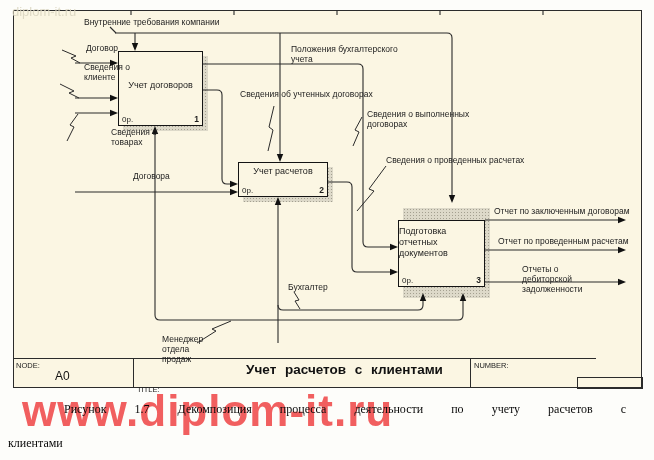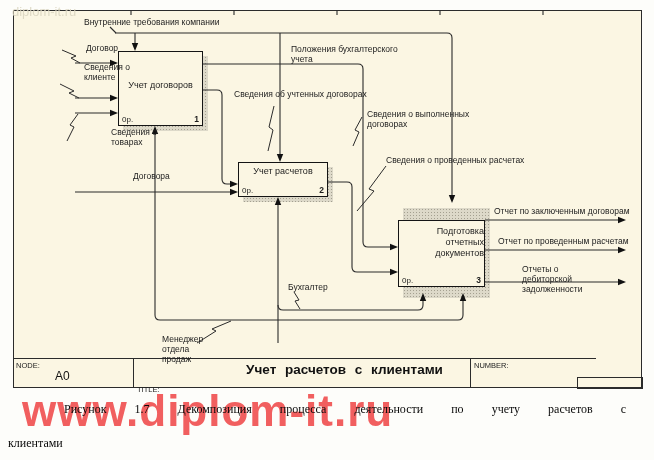--- a/index.html
+++ b/index.html
@@ -9,21 +9,21 @@
   #frame{position:absolute;left:13px;top:10px;width:629px;height:378px;
          background:#fbf6e3;border:1.5px solid #2b2b2b;box-sizing:border-box;z-index:1;}
   
   .shadow{position:absolute;z-index:2;background-color:#ddd9c9;
           background-image:radial-gradient(#a4a090 0.8px, rgba(0,0,0,0) 0.9px);
           background-size:3px 3px;}
   #svgLayer{position:absolute;left:0;top:0;z-index:3;}
   
   .abox{position:absolute;z-index:4;background:#fbf6e3;border:1.8px solid #141414;
         box-sizing:border-box;display:flex;align-items:center;justify-content:center;}
-  .abox .title{font-size:9px;color:#1c1c1c;text-align:right;white-space:pre-line;line-height:1.2;}
+  .abox .title{font-size:9px;color:#1c1c1c;text-align:left;white-space:pre-line;line-height:1.2;}
   .abox .cost{position:absolute;left:3px;bottom:1px;font-size:8px;color:#1c1c1c;}
   .abox .num{position:absolute;right:3px;bottom:1px;font-size:8.5px;font-weight:bold;color:#1c1c1c;}
   
   .lbl{position:absolute;z-index:5;font-size:8.5px;line-height:1.18;color:#222;
        white-space:pre-line;}
   
   #footerRow{position:absolute;left:13px;top:358px;width:583px;height:30px;z-index:4;
              border-top:1.2px solid #2b2b2b;box-sizing:border-box;}
   .fdiv{position:absolute;top:0;height:100%;border-left:1px solid #2b2b2b;}
   .flabel{position:absolute;font-size:7.5px;color:#222;}
@@ -137,21 +137,21 @@
 
   <div class="lbl" style="left:84px;top:17px;">Внутренние требования компании</div>
   <div class="lbl" style="left:291px;top:44px;">Положения бухгалтерского
 учета</div>
   <div class="lbl" style="left:86px;top:43px;">Договор</div>
   <div class="lbl" style="left:84px;top:62px;">Сведения о
 клиенте</div>
   <div class="lbl" style="left:111px;top:127px;">Сведения о
 товарах</div>
   <div class="lbl" style="left:133px;top:171px;">Договора</div>
-  <div class="lbl" style="left:234px;top:89px;">Сведения об учтенных договорах</div>
+  <div class="lbl" style="left:240px;top:89px;">Сведения об учтенных договорах</div>
   <div class="lbl" style="left:367px;top:109px;">Сведения о выполненных
 договорах</div>
   <div class="lbl" style="left:494px;top:206px;">Отчет по заключенным договорам</div>
   <div class="lbl" style="left:386px;top:155px;">Сведения о проведенных расчетах</div>
   <div class="lbl" style="left:498px;top:236px;">Отчет по проведенным расчетам</div>
   <div class="lbl" style="left:522px;top:264px;width:82px;">Отчеты о
 дебиторской
 задолженности</div>
   <div class="lbl" style="left:162px;top:334px;">Менеджер
 отдела

